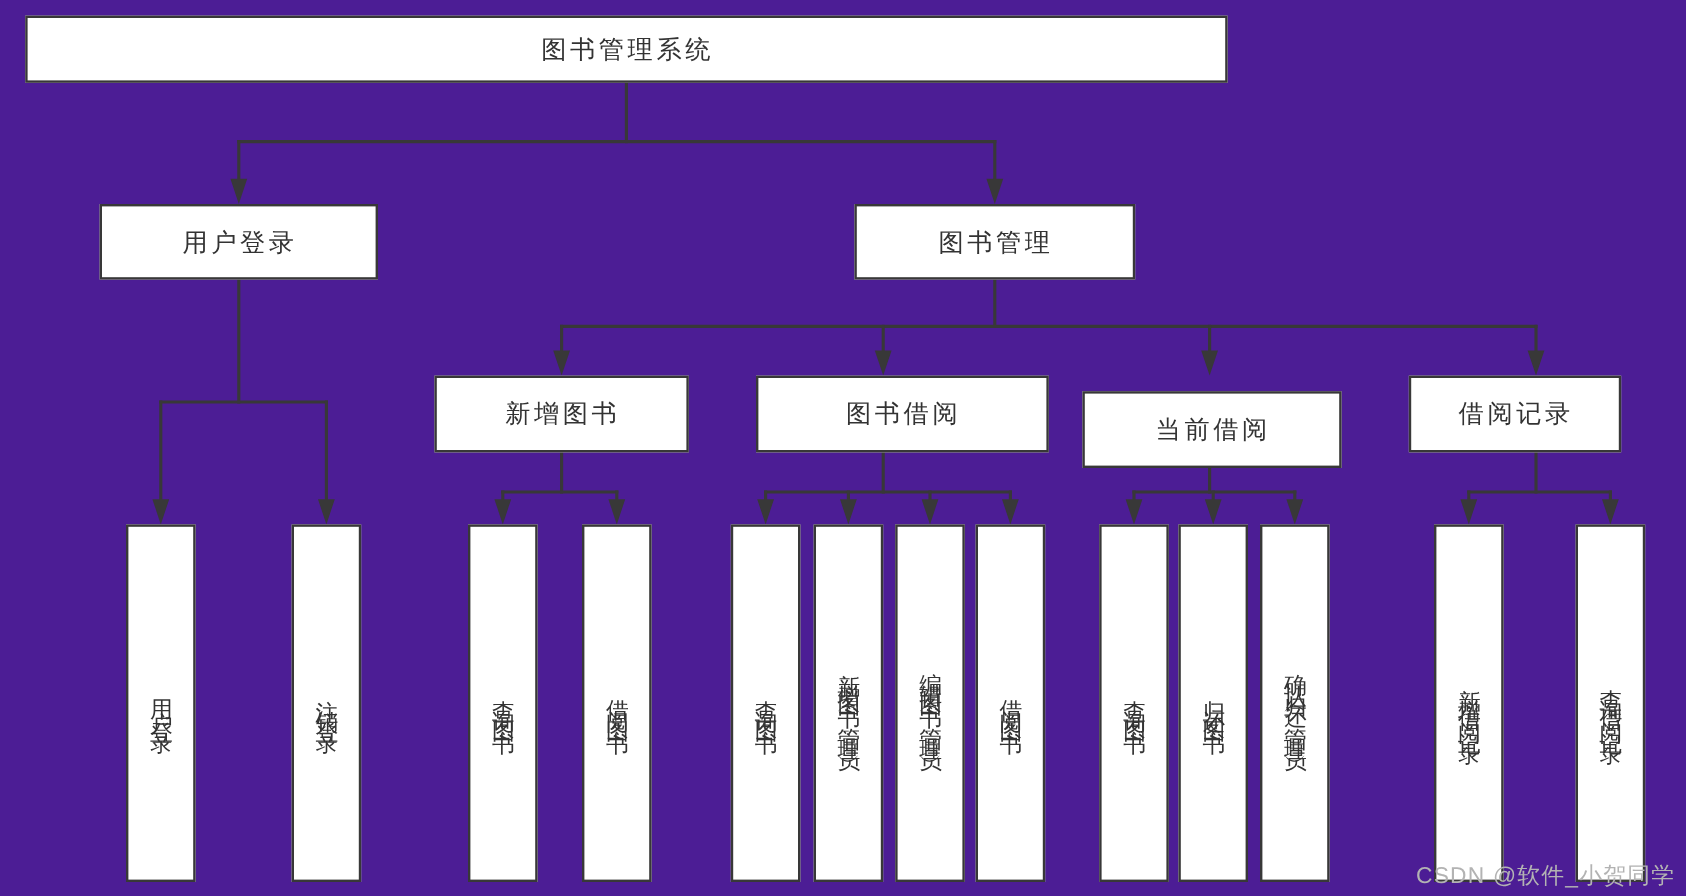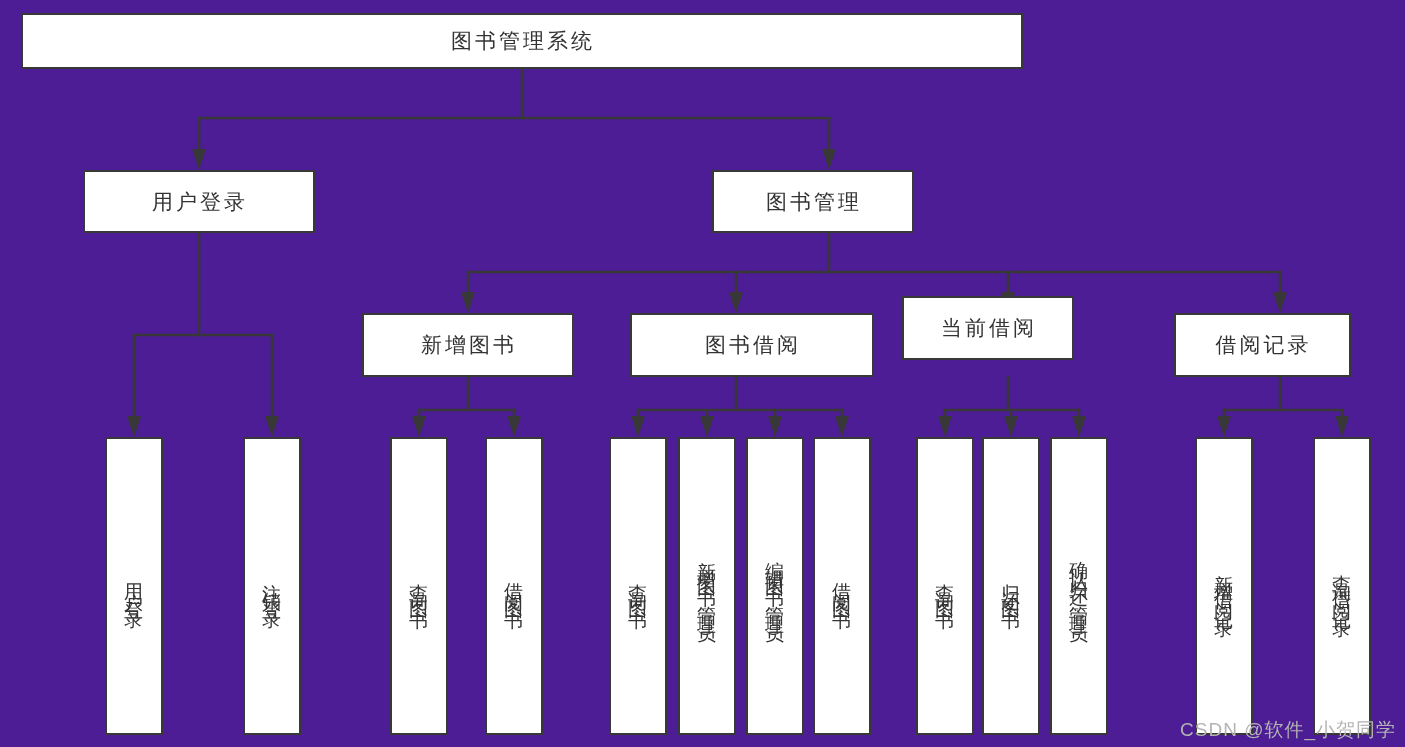--- a/index.html
+++ b/index.html
@@ -100,31 +100,31 @@
       </g>
     </svg>
 
   <div class="box h" style="left:21px;top:13px;width:1002px;height:56px;">
     <span class="label">图书管理系统</span>
   </div>
 
   <div class="box h" style="left:83px;top:170px;width:232px;height:63px;">
     <span class="label">用户登录</span>
   </div>
-  <div class="box h" style="left:712px;top:170px;width:202px;height:63px;">
+  <div class="box h" style="left:712px;top:170px;width:234px;height:63px;">
     <span class="label">图书管理</span>
   </div>
 
   <div class="box h" style="left:362px;top:313px;width:212px;height:64px;">
     <span class="label">新增图书</span>
   </div>
   <div class="box h" style="left:630px;top:313px;width:244px;height:64px;">
     <span class="label">图书借阅</span>
   </div>
-  <div class="box h" style="left:902px;top:296px;width:172px;height:64px;">
+  <div class="box h" style="left:902px;top:326px;width:216px;height:64px;">
     <span class="label">当前借阅</span>
   </div>
   <div class="box h" style="left:1174px;top:313px;width:177px;height:64px;">
     <span class="label">借阅记录</span>
   </div>
 
   <div class="box v" style="left:105px;top:437px;width:58px;height:298px;">
     <span class="label">用户登录</span>
   </div>
   <div class="box v" style="left:243px;top:437px;width:58px;height:298px;">

